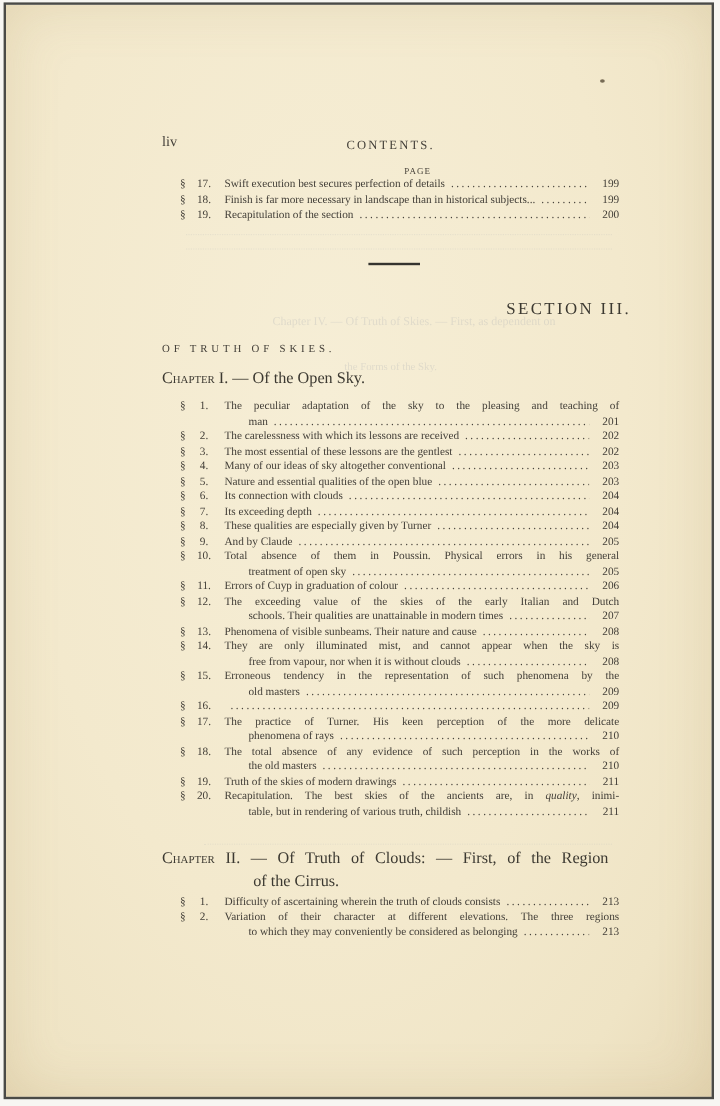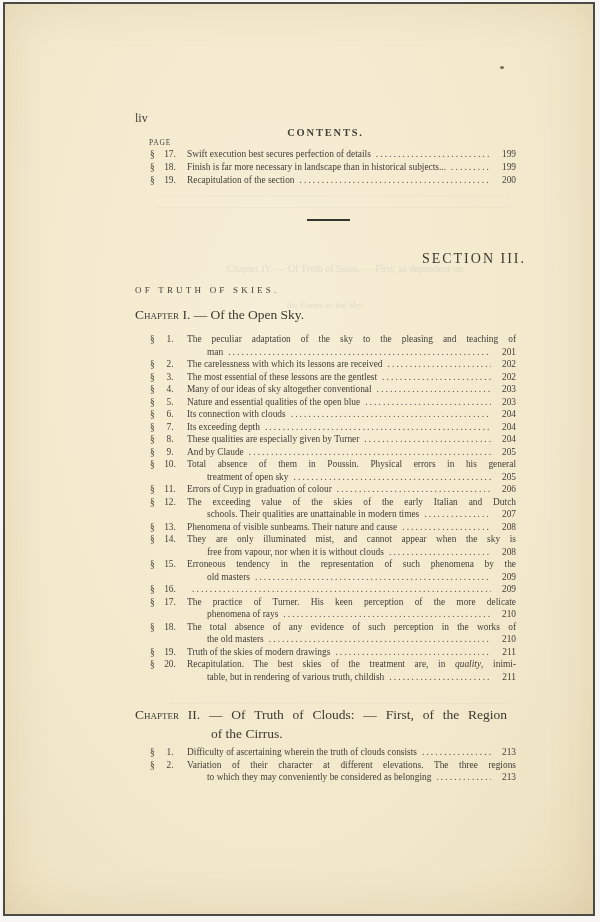--- a/index.html
+++ b/index.html
@@ -10,23 +10,23 @@
   .page{
     position:absolute;top:2px;left:3px;right:5px;bottom:6px;
     border:2px solid #4a4a46;
     background:
       radial-gradient(ellipse at 45% 35%, #f6eed6 0%, #f3e9cd 55%, #efe4c5 82%, #e8dab8 100%);
     box-shadow:inset 0 0 45px rgba(168,140,85,0.18);
   }
   .inner{position:absolute;inset:0;}
   
   .folio{position:absolute;left:130px;top:107px;font-size:12px;}
-  .runhead{position:absolute;left:130px;top:123px;width:381px;text-align:center;
-           font-size:10.5px;letter-spacing:1.8px;font-weight:bold;}
-  .pagelabel{position:absolute;left:144px;top:134px;width:366px;text-align:left;
+  .runhead{position:absolute;left:130px;top:112px;width:381px;text-align:center;
+           font-size:10.5px;letter-spacing:1.8px;}
+  .pagelabel{position:absolute;left:160px;top:134px;width:366px;text-align:center;
              font-size:7.5px;letter-spacing:0.8px;color:#4a453c;}
   
   .toclist{position:absolute;left:145px;width:366px;font-size:9.4px;}
   #top-list{top:144px;line-height:13px;}
   #ch1-list{top:329px;line-height:12.5px;}
   #ch2-list{top:742px;line-height:12.5px;}
   .entry{display:flex;align-items:baseline;}
   .sig{width:10px;flex:none;}
   .num{width:20px;flex:none;text-align:center;margin-right:7px;}
   .ebody{flex:1;min-width:0;}
@@ -340,21 +340,21 @@
                 <span class="txt">Truth of the skies of modern drawings</span>
                 <span class="dots">..............................................................................................................</span>
                 <span class="pg">211</span>
               </div>
             </div>
           </div>
           <div class="entry">
             <span class="sig">§</span>
             <span class="num">20.</span>
             <div class="ebody">
-              <div class="l1"><span>Recapitulation. The best skies of the treatment are, in </span><span class="ital">quality</span><span>, inimi-</span></div>
+              <div class="l1"><span>Recapitulation. The best skies of the ancients are, in </span><span class="ital">quality</span><span>, inimi-</span></div>
               <div class="l2">
                 <span class="ind"></span>
                 <span class="txt">table, but in rendering of various truth, childish</span>
                 <span class="dots">..............................................................................................................</span>
                 <span class="pg">211</span>
               </div>
             </div>
           </div>
         </div>
 

